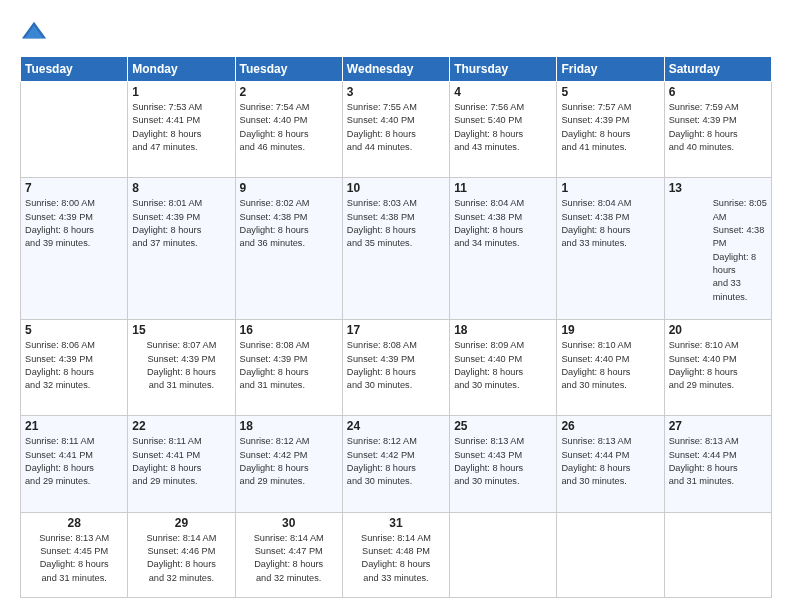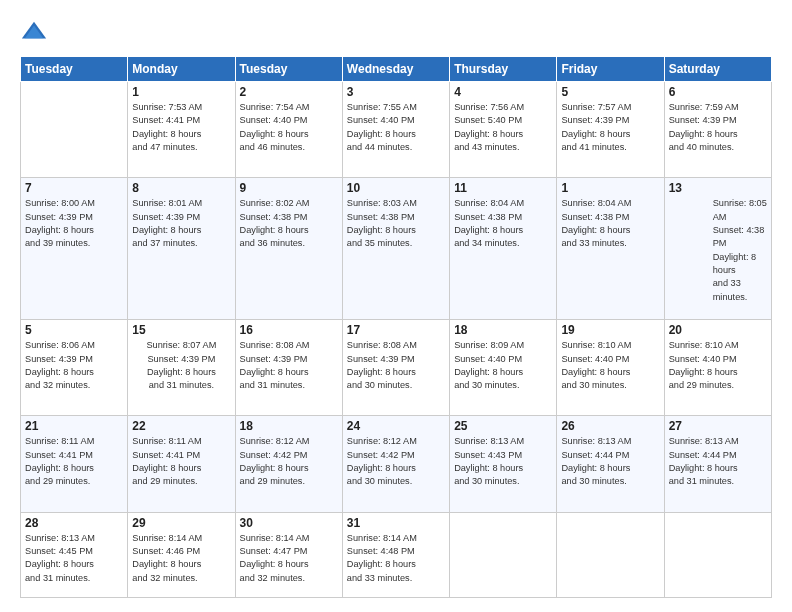--- a/index.html
+++ b/index.html
@@ -100,20 +100,21 @@
       background: #f9f9f9;
     }
     tr:nth-child(even) td {
       background: #f5f8ff;
     }
     tr:nth-child(odd) td:not(.empty-cell) {
       background: #fff;
     }
     .last-row td {
       height: 78px;
+      text-align: center;
     }
   </style>
 </head>
 <body>
 
 <div class="page">
   <div class="header">
     <div class="logo">
       <svg class="logo-icon" viewBox="0 0 30 30" xmlns="http://www.w3.org/2000/svg">
         <polygon points="15,4 28,22 2,22" fill="#2a6ebb"></polygon>

